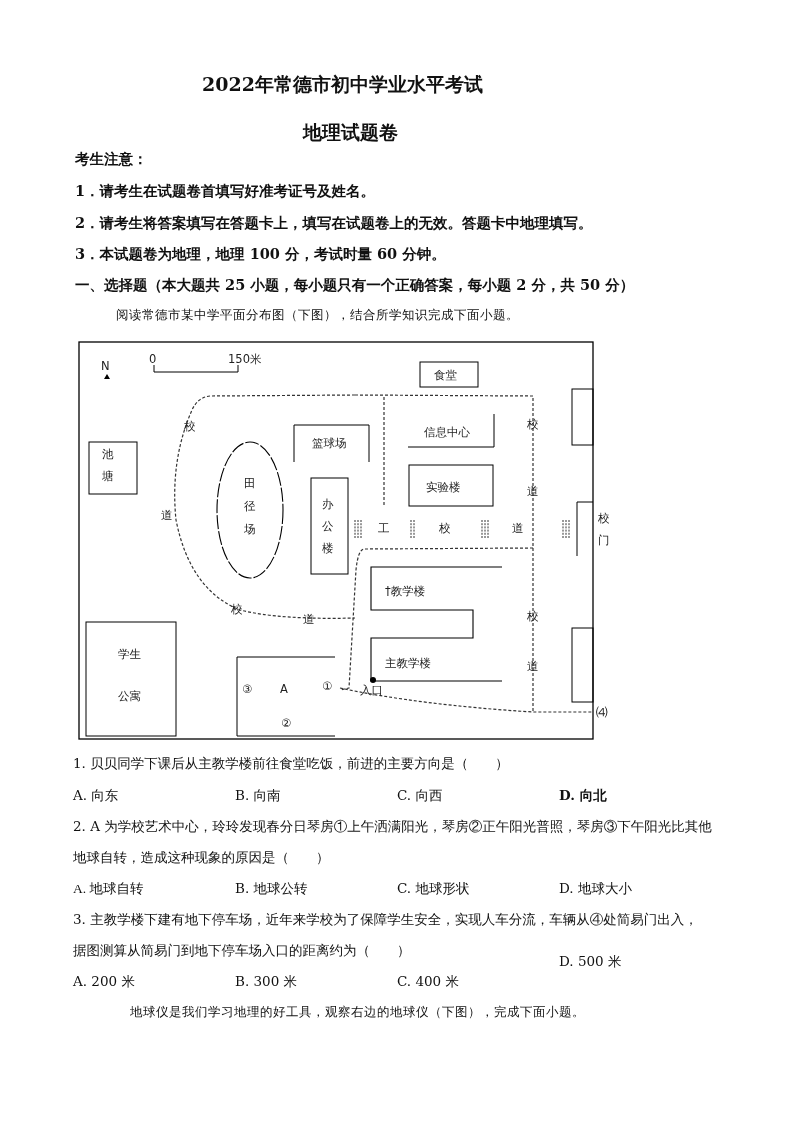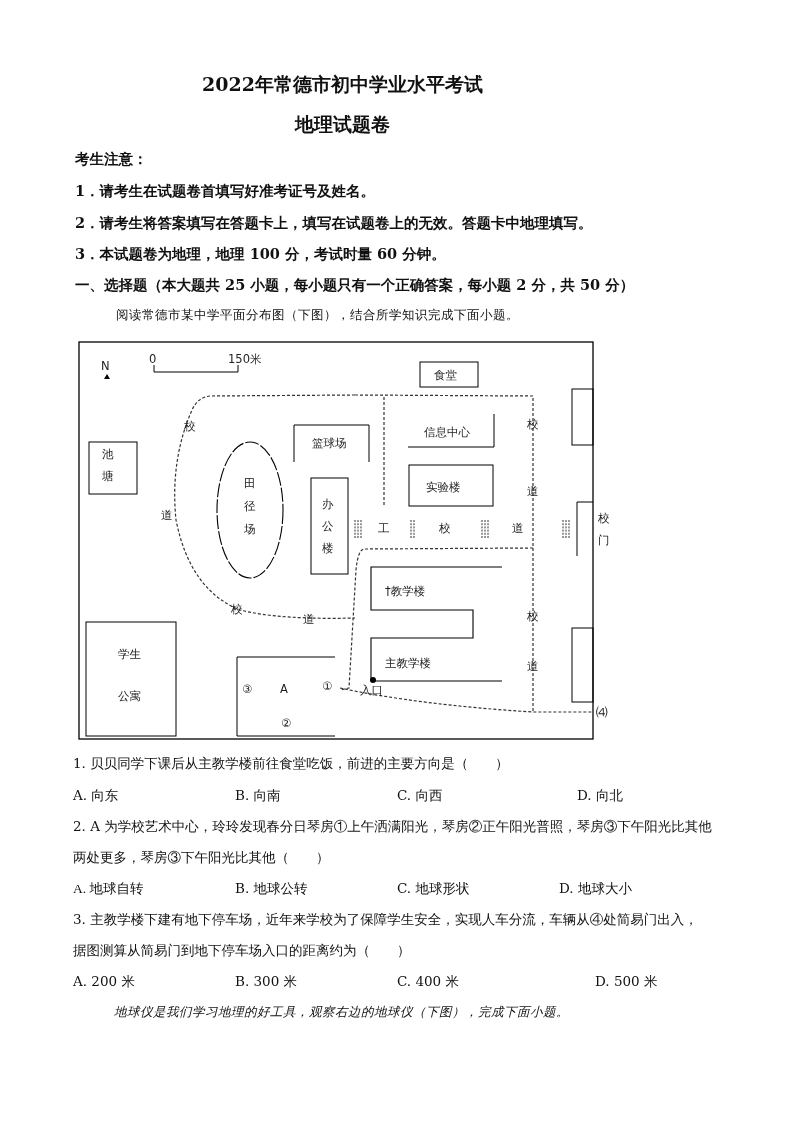--- a/index.html
+++ b/index.html
@@ -10,21 +10,21 @@
     .bold { font-weight: bold; font-size: 14.5px; }
     .txt { font-size: 13.5px; text-align: right; }
     .intro { font-size: 12.5px; letter-spacing: 0.5px; margin-left: 15px; }
     .opt { font-size: 13.5px; }
     svg text { font-family: "DejaVu Sans", "Liberation Sans", sans-serif; font-size: 11.5px; fill: #222; }
   </style>
 </head>
 <body>
 
 <div class="abs title" style="top:72px;">2022年常德市初中学业水平考试</div>
-<div class="abs title" style="top:112px;">地理试题卷</div>
+<div class="abs title" style="top:120px;margin-left:8px;">地理试题卷</div>
 
 <div class="abs bold" style="left:75px; top:150px;">考生注意：</div>
 <div class="abs bold" style="left:75px; top:182px;">1．请考生在试题卷首填写好准考证号及姓名。</div>
 <div class="abs bold" style="left:75px; top:214px;">2．请考生将答案填写在答题卡上，填写在试题卷上的无效。答题卡中地理填写。</div>
 <div class="abs bold" style="left:75px; top:245px;">3．本试题卷为地理，地理 100 分，考试时量 60 分钟。</div>
 
 <div class="abs bold" style="left:75px; top:276px;">一、选择题（本大题共 25 小题，每小题只有一个正确答案，每小题 2 分，共 50 分）</div>
 <div class="abs intro" style="left:101px; top:307px;">阅读常德市某中学平面分布图（下图），结合所学知识完成下面小题。</div>
 
 <svg class="abs" style="left:0; top:0;" width="793" height="760" viewBox="0 0 793 760">
@@ -121,29 +121,29 @@
   <polyline points="577,556 577,502 593,502" fill="none" stroke="#000" stroke-width="1"></polyline>
   <text x="598" y="522">校</text>
   <text x="598" y="544">门</text>
   <text x="596" y="716">⑷</text>
 </svg>
 
 <div class="abs txt" style="left:73px; top:755px;">1. 贝贝同学下课后从主教学楼前往食堂吃饭，前进的主要方向是（　　）</div>
 <div class="abs opt" style="left:73px; top:787px;">A. 向东</div>
 <div class="abs opt" style="left:235px; top:787px;">B. 向南</div>
 <div class="abs opt" style="left:397px; top:787px;">C. 向西</div>
-<div class="abs opt" style="left:577px; top:787px;">D. 向北</div>
+<div class="abs opt" style="left:559px; top:787px;font-weight:bold;">D. 向北</div>
 
 <div class="abs txt" style="left:73px; top:818px;">2. A 为学校艺术中心，玲玲发现春分日琴房①上午洒满阳光，琴房②正午阳光普照，琴房③下午阳光比其他</div>
-<div class="abs txt" style="left:73px; top:849px;">两处更多，琴房③下午阳光比其他（　　）</div>
+<div class="abs txt" style="left:73px; top:849px;">地球自转，造成这种现象的原因是（　　）</div>
 <div class="abs opt" style="left:73px; top:880px;font-family:Liberation Serif, serif;">A. 地球自转</div>
 <div class="abs opt" style="left:235px; top:880px;">B. 地球公转</div>
 <div class="abs opt" style="left:397px; top:880px;">C. 地球形状</div>
 <div class="abs opt" style="left:559px; top:880px;">D. 地球大小</div>
 
 <div class="abs txt" style="left:73px; top:911px;">3. 主教学楼下建有地下停车场，近年来学校为了保障学生安全，实现人车分流，车辆从④处简易门出入，</div>
 <div class="abs txt" style="left:73px; top:942px;">据图测算从简易门到地下停车场入口的距离约为（　　）</div>
 <div class="abs opt" style="left:73px; top:973px;">A. 200 米</div>
 <div class="abs opt" style="left:235px; top:973px;">B. 300 米</div>
 <div class="abs opt" style="left:397px; top:973px;">C. 400 米</div>
-<div class="abs opt" style="left:559px; top:973px;margin-left:36px;">D. 500 米</div>
+<div class="abs opt" style="left:559px; top:953px;">D. 500 米</div>
 
-<div class="abs intro" style="left:99px; top:1004px;font-style:italic;">地球仪是我们学习地理的好工具，观察右边的地球仪（下图），完成下面小题。</div>
+<div class="abs intro" style="left:115px; top:1004px;">地球仪是我们学习地理的好工具，观察右边的地球仪（下图），完成下面小题。</div>
 
 </body></html>

